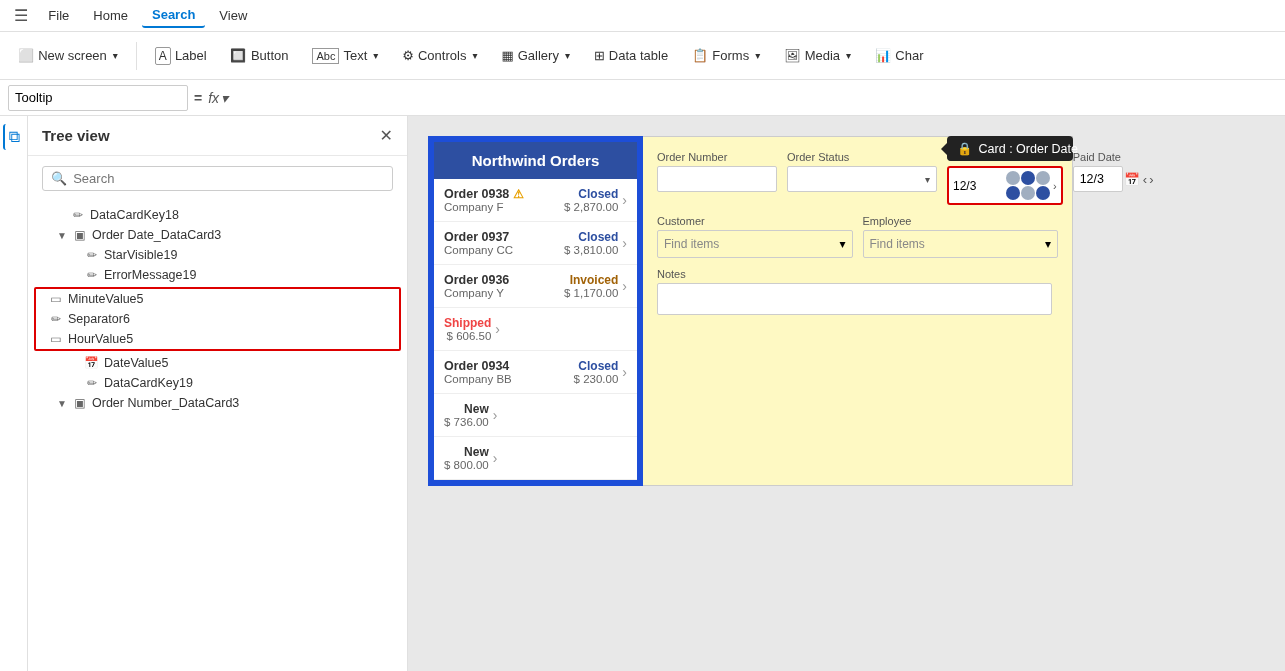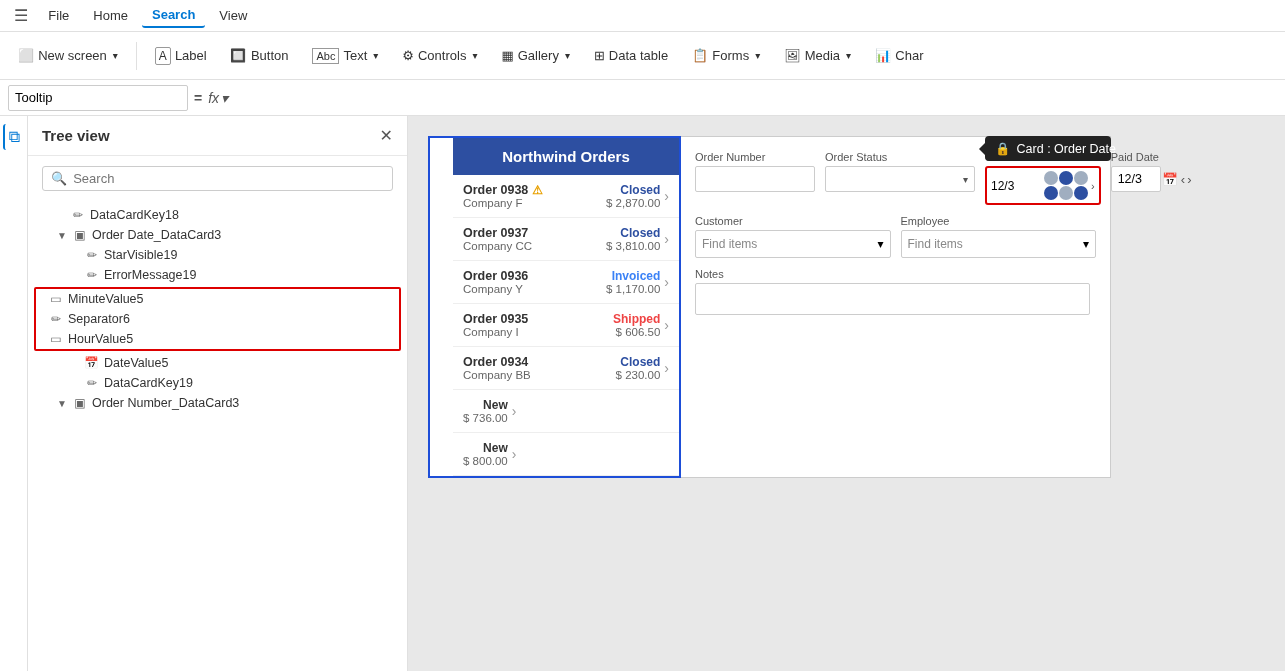--- a/index.html
+++ b/index.html
@@ -100,45 +100,45 @@
     .canvas-area {
       flex: 1; background: #e8e8e8; padding: 20px; overflow: auto;
       display: flex; flex-direction: column; align-items: flex-start;
     }
 
     
     .app-container {
       display: flex; gap: 0; position: relative;
     }
     .orders-list {
-      width: 253px; background: #fff; border: 2px solid #1d4ed8; padding-left: 23px;
+      width: 215px; background: #fff; border: 6px solid #1d4ed8;
     }
     .orders-header {
       background: #2d4fa1; color: #fff; text-align: center;
       padding: 10px 0; font-size: 15px; font-weight: 600;
     }
     .order-row {
       display: flex; align-items: center; padding: 8px 10px;
       border-bottom: 1px solid #eee; cursor: pointer; gap: 4px;
     }
     .order-info { flex: 1; }
     .order-number { font-weight: 600; font-size: 12.5px; color: #333; display: flex; align-items: center; gap: 4px; }
     .order-company { font-size: 11.5px; color: #666; }
     .order-status { font-size: 12px; font-weight: 600; text-align: right; }
     .order-amount { font-size: 11.5px; color: #666; text-align: right; }
     .status-closed { color: #2d4fa1; }
-    .status-invoiced { color: #3b82f6; }
+    .status-invoiced { color: #a16207; }
     .status-shipped { color: #ef4444; }
     .status-new { color: #333; }
     .order-chevron { color: #999; font-size: 14px; }
     .warning-icon { color: #e8a000; font-size: 12px; }
 
     
     .detail-panel {
-      width: 430px; background: #ffffff; border: 1px solid #ccc; border-left: none;
+      width: 430px; background: #fef9c3; border: 1px solid #ccc; border-left: none;
       padding: 14px;
     }
     .detail-row { display: flex; gap: 10px; margin-bottom: 10px; align-items: flex-start; }
     .detail-field { display: flex; flex-direction: column; gap: 3px; }
     .detail-label { font-size: 11px; color: #555; }
     .detail-input {
       border: 1px solid #ccc; border-radius: 2px; padding: 3px 6px;
       font-size: 12.5px; height: 26px; background: #fff;
     }
     .detail-select {
@@ -364,24 +364,20 @@
             <div class="order-number">Order 0936</div>
             <div class="order-company">Company Y</div>
           </div>
           <div style="text-align:right;">
             <div class="order-status status-invoiced">Invoiced</div>
             <div class="order-amount">$ 1,170.00</div>
           </div>
           <span class="order-chevron">›</span>
         </div>
         <div class="order-row">
-          <div class="order-info">
-            <div class="order-number">Order 0935</div>
-            <div class="order-company">Company I</div>
-          </div>
           <div style="text-align:right;">
             <div class="order-status status-shipped">Shipped</div>
             <div class="order-amount">$ 606.50</div>
           </div>
           <span class="order-chevron">›</span>
         </div>
         <div class="order-row">
           <div class="order-info">
             <div class="order-number">Order 0934</div>
             <div class="order-company">Company BB</div>

